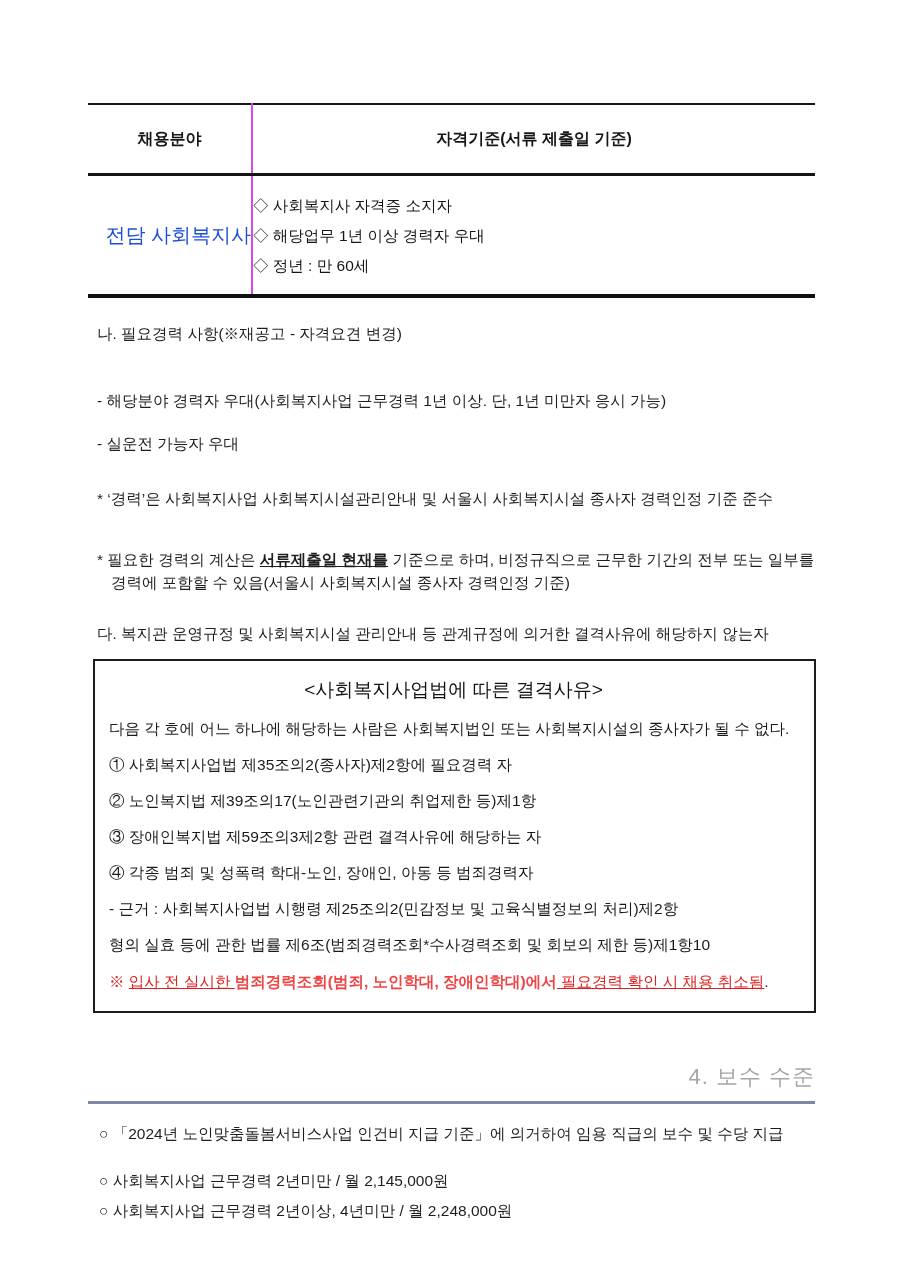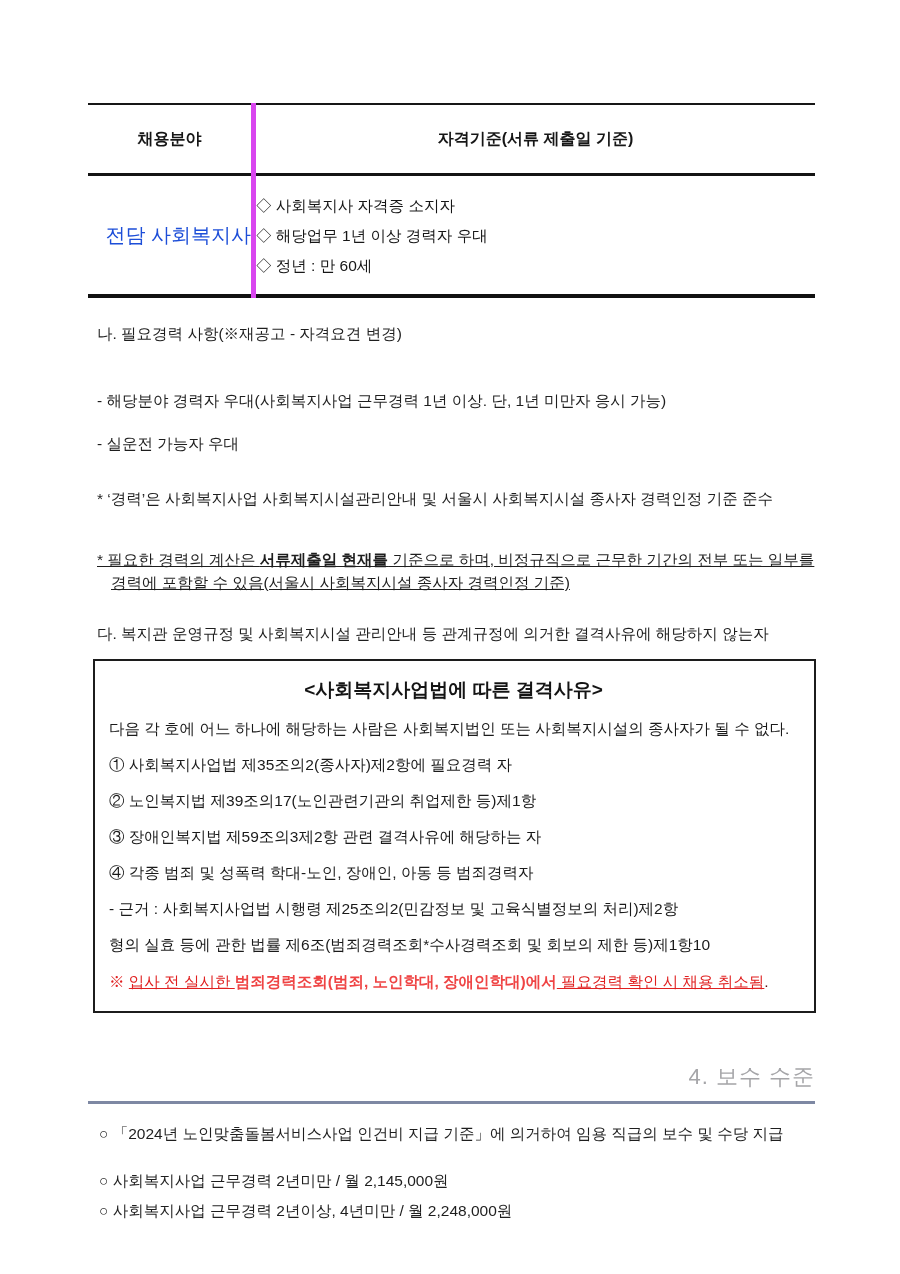--- a/index.html
+++ b/index.html
@@ -44,21 +44,21 @@
   .col-field { width: 163px; }
   th.qual-th {
     font-size: 16px;
     font-weight: bold;
     text-align: center;
     height: 68px;
     color: #161616;
   }
   th.qual-th:first-child,
   td.qual-td-field {
-    border-right: 5px solid #d946ef;
+    border-right: 2px solid #d946ef;
     margin-top: 17px;
   }
   td.qual-td-field {
     text-align: right;
     font-size: 20px;
     height: 118px;
     color: #1d4ed8;
   }
   td.qual-td-criteria {
     padding: 8px 10px 10px 22px;
@@ -74,21 +74,21 @@
   .bodyline {
     font-size: 15.5px;
     line-height: 23px;
     margin: 0 0 0 9px;
     color: #1e1e1e;
   }
   .mt-na    { margin-top: 24px; }
   .mt-item1 { margin-top: 44px; }
   .mt-item2 { margin-top: 20px; }
   .mt-note1 { margin-top: 32px; }
-  .mt-note2 { margin-top: 38px; text-decoration: underline; }
+  .mt-note2 { margin-top: 38px; }
   .mt-da    { margin-top: 28px; }
   .hang {
     padding-left: 14px;
     text-indent: -14px;
   }
   .bold-underline {
     font-weight: bold;
     text-decoration: underline;
   }
 
@@ -97,21 +97,21 @@
     margin-top: 14px;
     margin-left: 5px;
     width: 723px;
     border: 2px solid #1c1c1c;
     box-sizing: border-box;
     padding: 14px 14px 18px 12px;
   }
   .disq-title {
     text-align: center;
     font-size: 19px;
-    font-weight: bold;
+    font-weight: normal;
     line-height: 26px;
     margin: 2px 0 14px 0;
     color: #141414;
   }
   .disq-line {
     font-size: 15.5px;
     line-height: 23px;
     margin: 13px 0 0 2px;
     color: #1a1a1a;
   }

